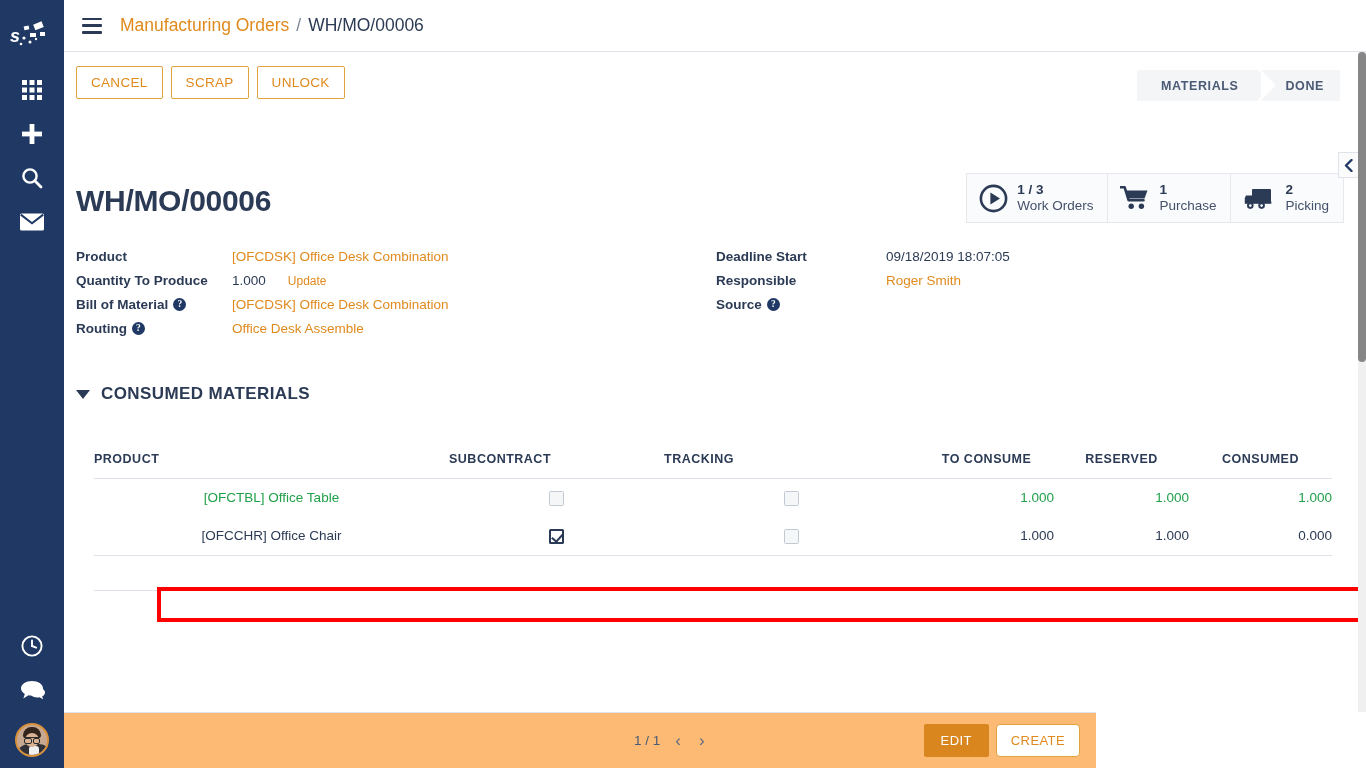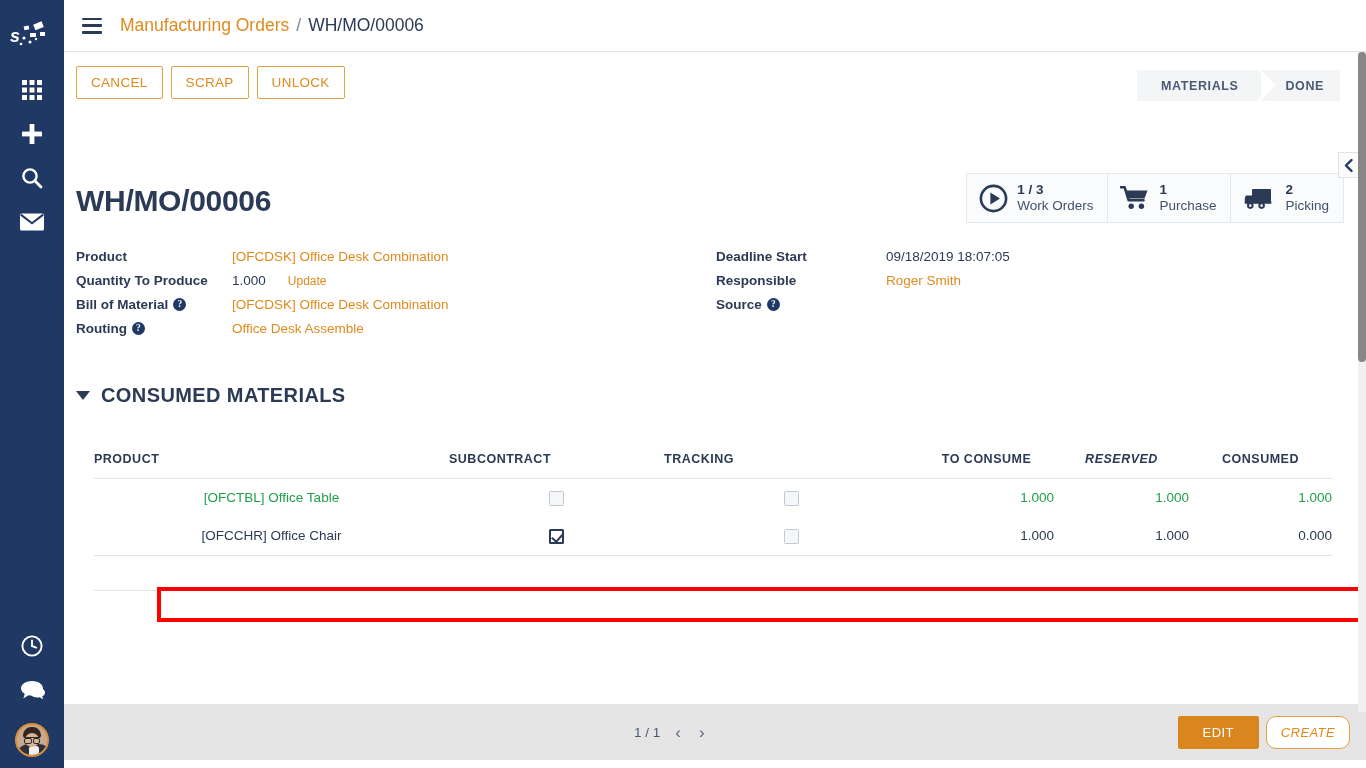--- a/index.html
+++ b/index.html
@@ -157,37 +157,37 @@
     line-height: 1; font-family: "Liberation Serif", serif;
   }
 
   
   .section-head {
     position: absolute; left: 12px; top: 332px;
     display: flex; align-items: center; gap: 11px; cursor: pointer;
   }
   .caret { width: 0; height: 0; border-left: 7px solid transparent;
     border-right: 7px solid transparent; border-top: 9px solid #2b3a55; }
-  .section-title { font-size: 20px; font-weight: bold; letter-spacing: .4px; color: #2b3a55; }
+  .section-title { font-size: 17px; font-weight: bold; letter-spacing: .4px; color: #2b3a55; }
 
   
   .tbl { position: absolute; left: 30px; top: 396px; width: 1238px; }
   .tbl table { width: 100%; border-collapse: collapse; }
   .tbl th {
     font-size: 12.5px; font-weight: bold; letter-spacing: .5px; color: #2b3a55;
     padding: 4px 0 12px 0; border-bottom: 1px solid #dfe3ea; text-align: left;
   }
   .tbl td { font-size: 13.5px; padding: 11px 0; text-align: center; }
   .tbl .num { text-align: right; }
   .tbl th.num { text-align: center; }
   .col-prod { width: 355px; }
   .col-sub  { width: 215px; margin-top: 8px; }
   .col-trk  { width: 255px; }
   .col-n1   { width: 135px; }
-  .col-n2   { width: 135px; font-style: italic; }
+  .col-n2   { width: 135px; }
   .col-n3   { width: 143px; }
   .cell-prod { cursor: pointer; }
   .green { color: #21a04a; }
   .dark  { color: #2b3a55; }
   .cbox {
     display: inline-block; width: 15px; height: 15px;
     border: 1px solid #c3c9d2; background: #f5f6f7; border-radius: 1.5px;
     position: relative; cursor: pointer; vertical-align: middle;
   }
   .cbox.checked { border: 2px solid #2b3a55; background: #ffffff; }
@@ -200,37 +200,37 @@
   .tbl .sep-row2 td { border-top: 1px solid #dfe3ea; height: 1px; padding: 0; }
 
   
   .redbox {
     position: absolute; left: 93px; top: 535px; width: 1241px; height: 35px;
     border: 4px solid #ff0000; pointer-events: none; z-index: 5;
   }
 
   
   .footer {
-    position: absolute; left: 64px; bottom: 8px; width: 1302px; height: 56px;
-    background: #e5e5e5; border-top: 1px solid #dfe3ea;
+    position: absolute; left: 64px; bottom: 0; width: 1032px; height: 56px;
+    background: #fdba74; border-top: 1px solid #dfe3ea;
     display: flex; align-items: center;
   }
   .pager { position: absolute; left: 570px; display: flex; align-items: center; gap: 12px; }
   .pager .cnt { font-size: 13.5px; color: #4b5a75; }
   .pg-arrow { font-size: 17px; color: #5d6a82; cursor: pointer; padding: 0 3px; }
   .footer-actions { position: absolute; right: 16px; display: flex; gap: 7px; }
   .btn-edit {
     background: #d9861e; color: #ffffff; border: 1px solid #d9861e;
-    font-size: 13px; padding: 8px 24px; border-radius: 2px;
+    font-size: 13px; padding: 8px 16px; border-radius: 2px;
     letter-spacing: .4px; cursor: pointer; font-family: inherit;
   }
   .btn-create {
     background: #ffffff; color: #e08a1e; border: 1px solid #e0a43c;
-    font-size: 13px; padding: 8px 14px; border-radius: 10px;
-    letter-spacing: .4px; cursor: pointer; font-family: inherit; font-style: italic;
+    font-size: 13px; padding: 8px 14px; border-radius: 4px;
+    letter-spacing: .4px; cursor: pointer; font-family: inherit;
   }
 
   
   .scrollbar {
     position: absolute; right: 0; top: 52px; width: 8px; height: 660px;
     background: #f0f0f0; z-index: 7; cursor: pointer;
   }
   .scrollbar .thumb {
     position: absolute; top: 0; left: 0; width: 8px; height: 310px;
     background: #868686; border-radius: 4px;

